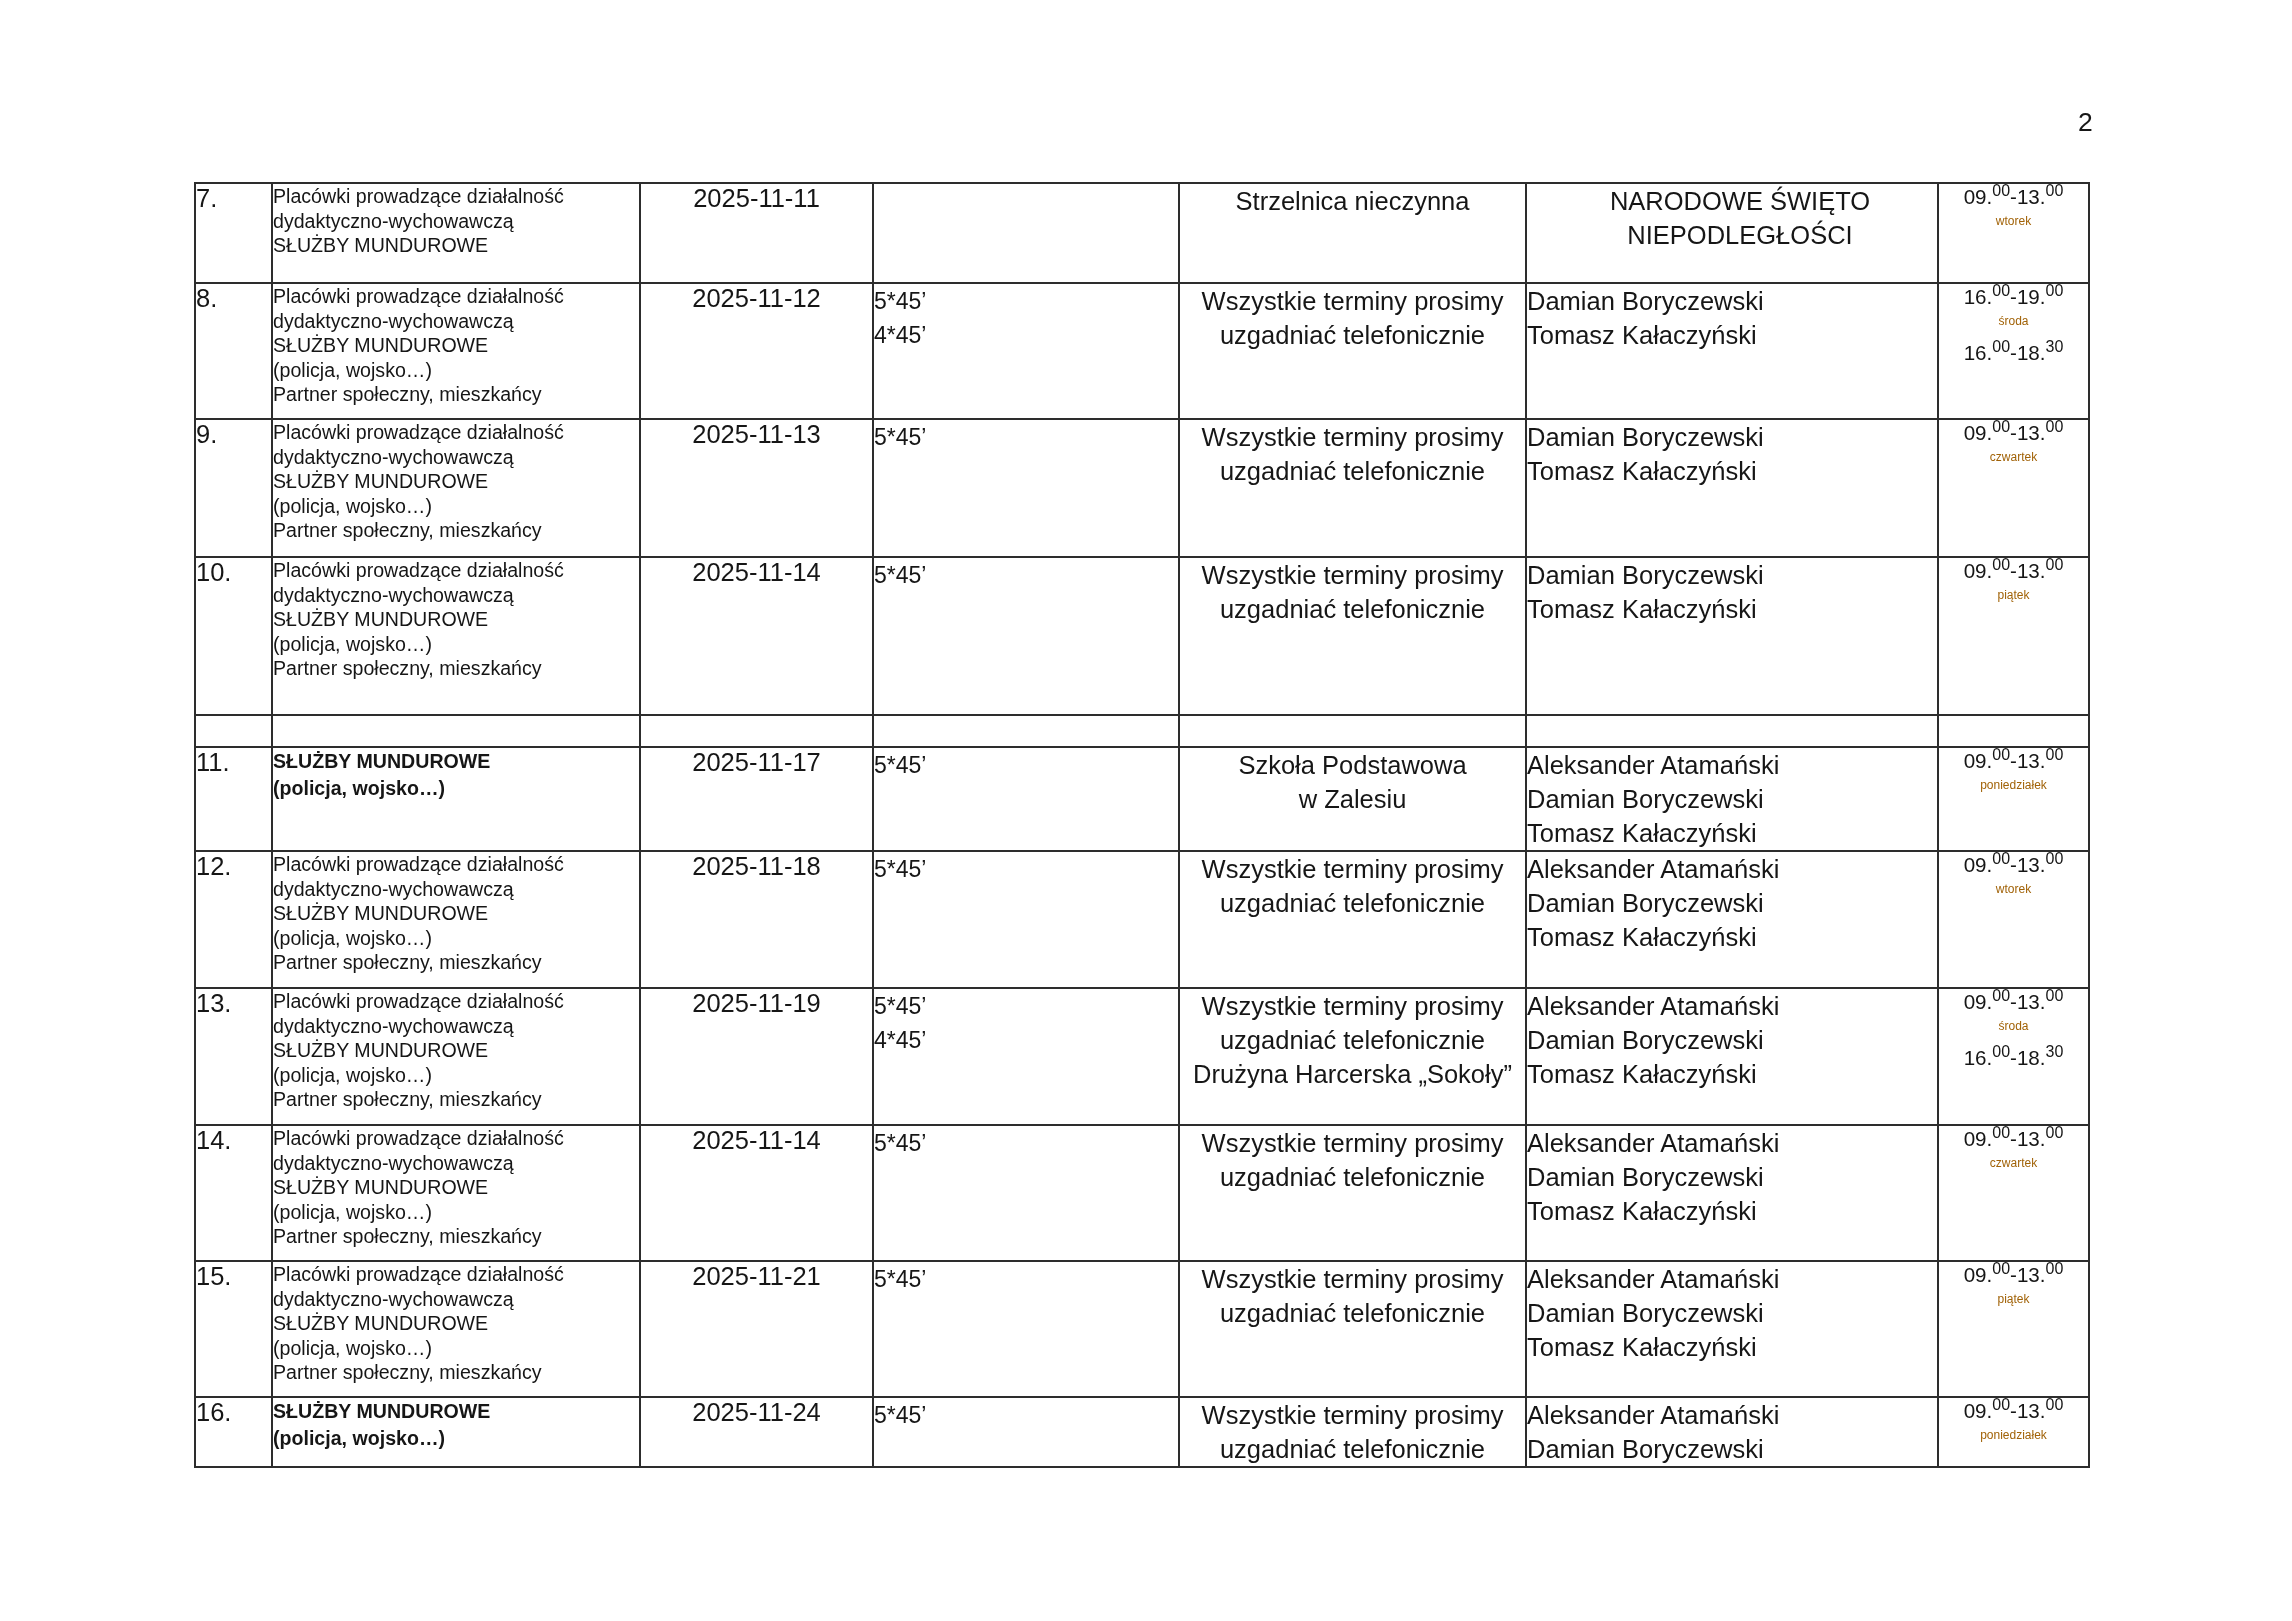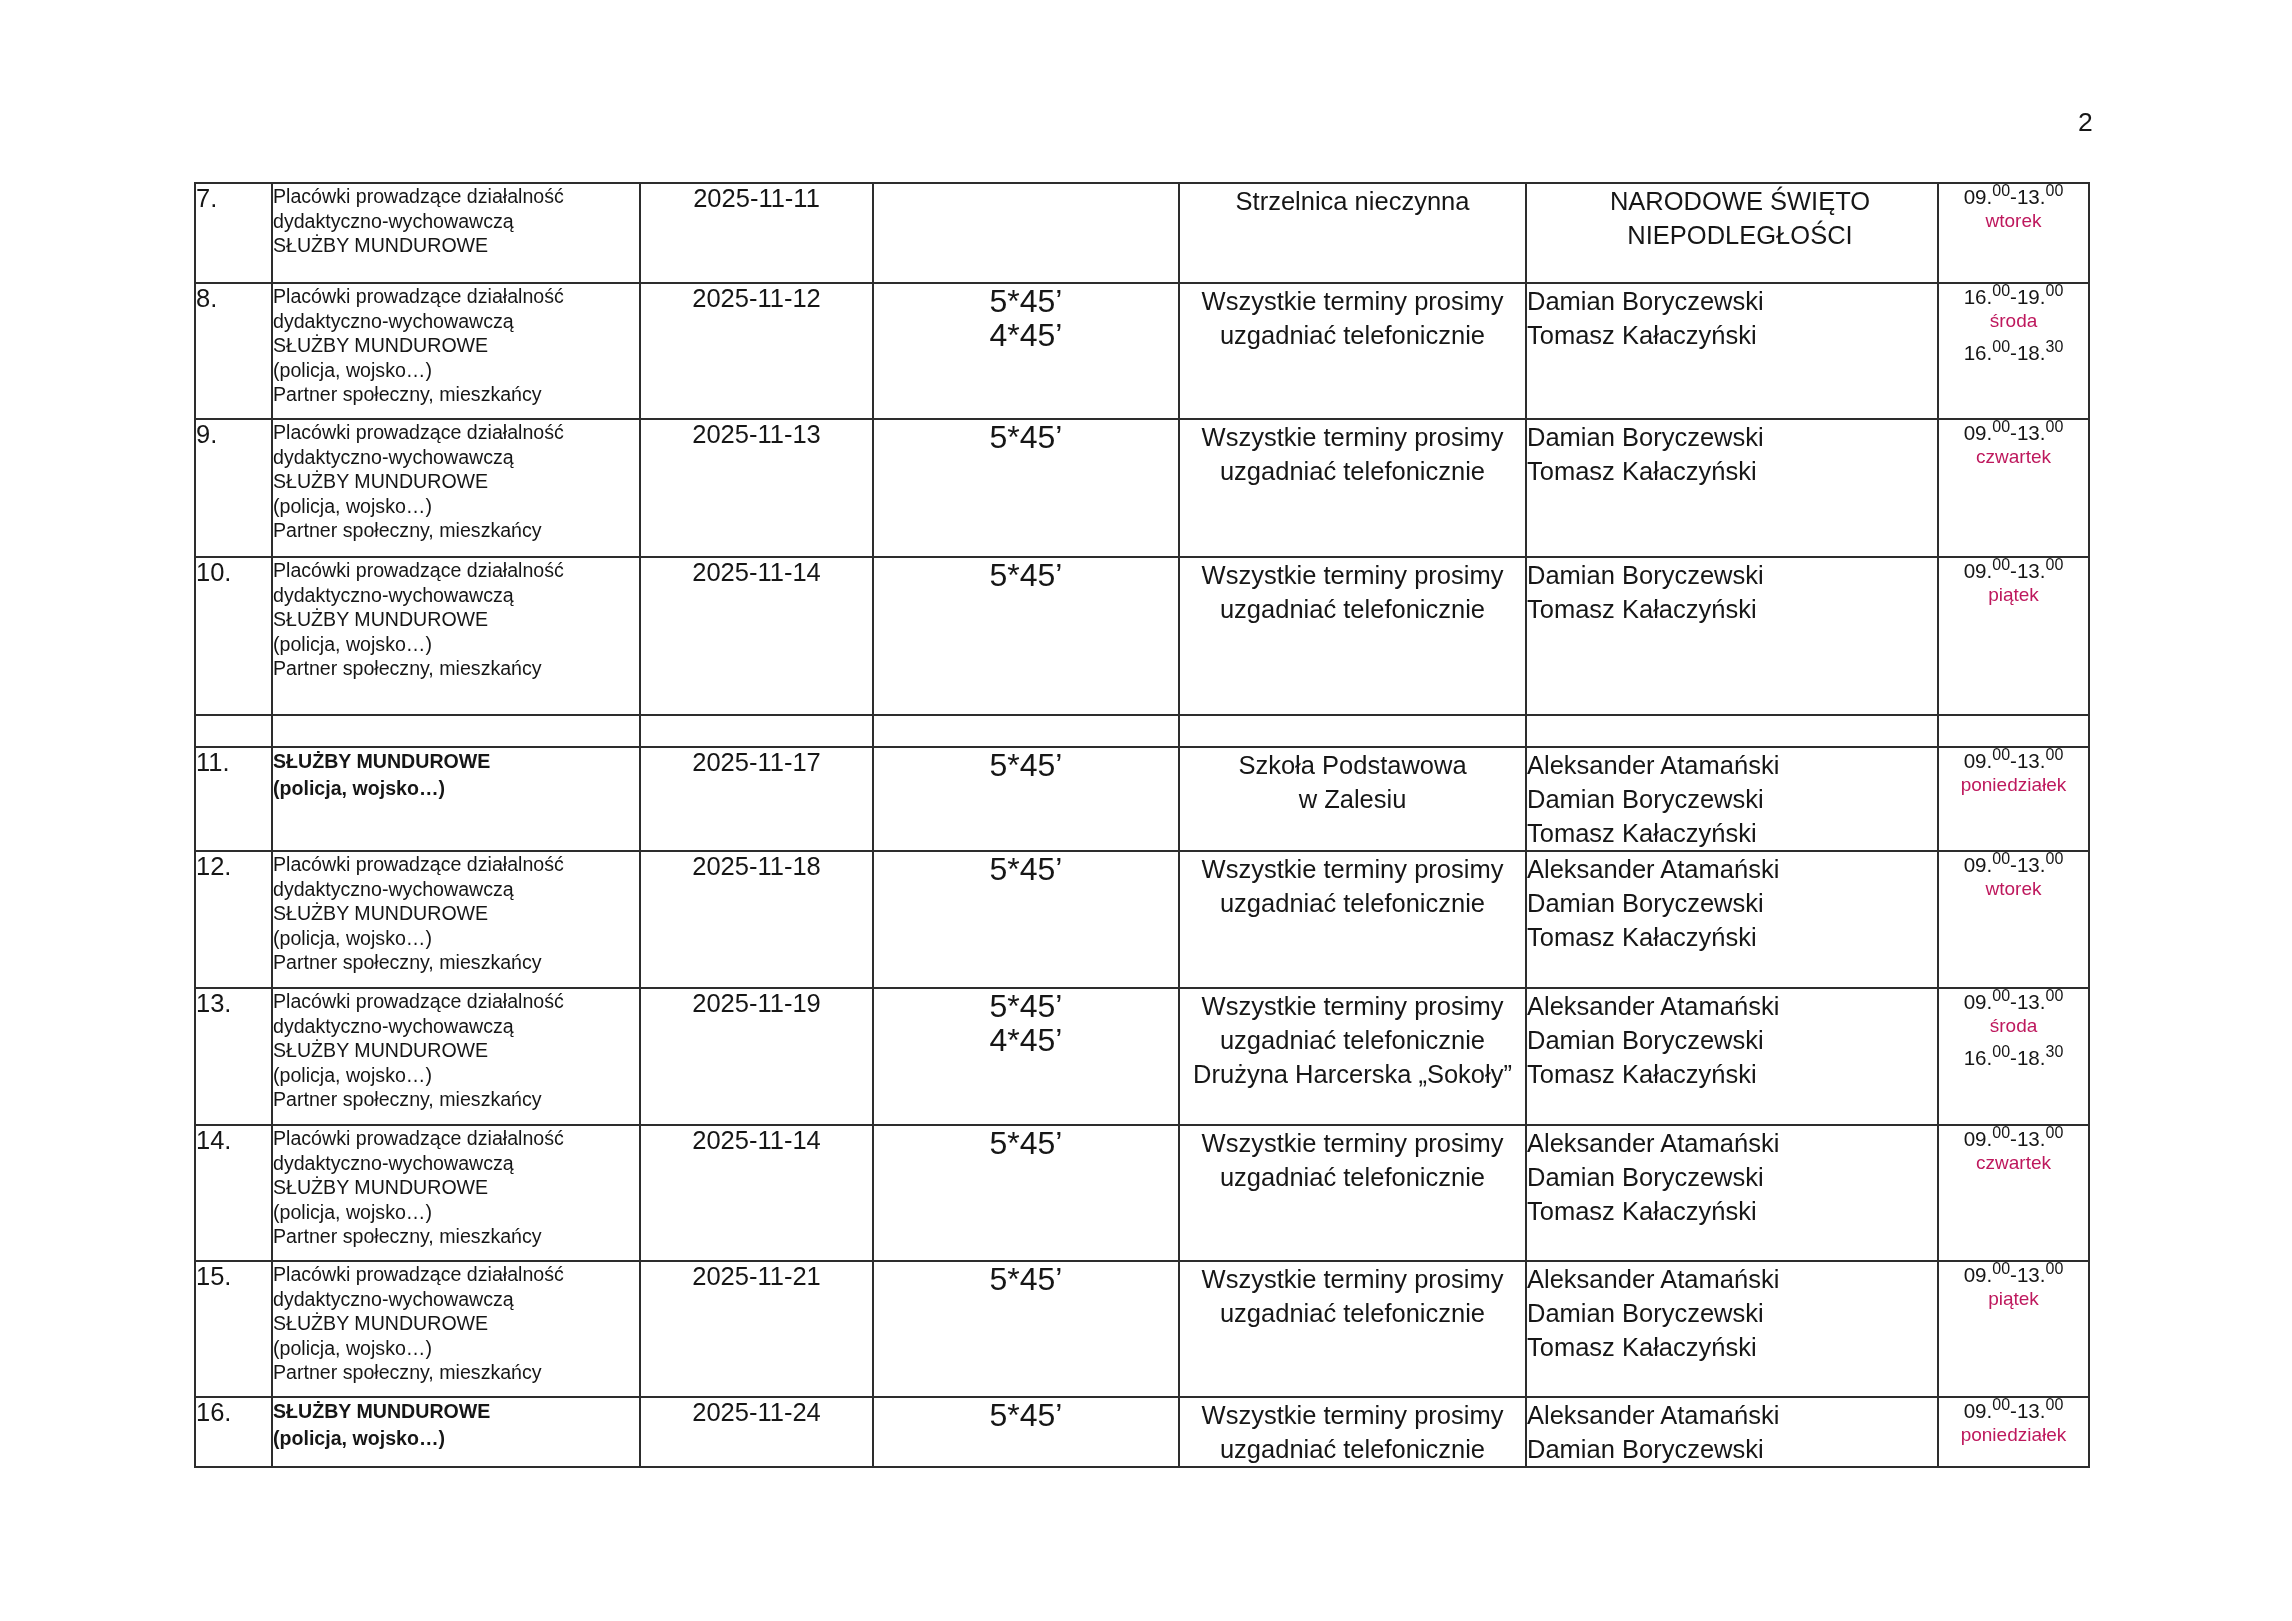--- a/index.html
+++ b/index.html
@@ -34,31 +34,31 @@
     border-bottom-width: 2.9px;
     vertical-align: top;
     padding: 0;
     overflow: hidden;
   }
   td.cell-num { font-size: 25.5px; padding: 4.9px 0 0 9.8px; }
   td.cell-desc { font-size: 19.6px; padding: 5.9px 7.8px 0 9.8px; }
   td.cell-desc .line { line-height: 24.5px; white-space: nowrap; }
   td.cell-desc.bold-desc .line { font-weight: bold; line-height: 27.4px; }
   td.cell-date { font-size: 25.5px; text-align: center; padding-top: 6.9px; }
-  td.cell-time { font-size: 32px; text-align: center; padding-top: 6.9px; }
+  td.cell-time { font-size: 23px; padding-top: 6.9px; }
   td.cell-time .line { line-height: 34px; white-space: nowrap; }
   td.cell-notes { font-size: 25.5px; text-align: center; padding-top: 6.9px; }
   td.cell-notes .line { line-height: 34px; white-space: nowrap; }
   td.cell-names { font-size: 25.5px; padding: 6.9px 0 0 11.8px; }
   td.cell-names .line { line-height: 34px; white-space: nowrap; }
   td.cell-names.center { text-align: center; padding-left: 16px; }
   td.cell-hours { text-align: center; padding-top: 5.9px; }
   .hours-time { font-size: 20.6px; line-height: 26.5px; white-space: nowrap; }
   .hours-time sup { font-size: 16px; vertical-align: super; line-height: 0; }
-  .hours-day { font-size: 19px; line-height: 20.6px; color: #be185d; white-space: nowrap; }
+  .hours-day { font-size: 12px; line-height: 20.6px; color: #a16207; white-space: nowrap; }
   .hours-day + .hours-time { margin-top: 8.8px; }
 </style>
 </head>
 <body>
 
 <div class="canvas">
   <div class="page-number">2</div>
 
   <table class="schedule">
     <colgroup>

